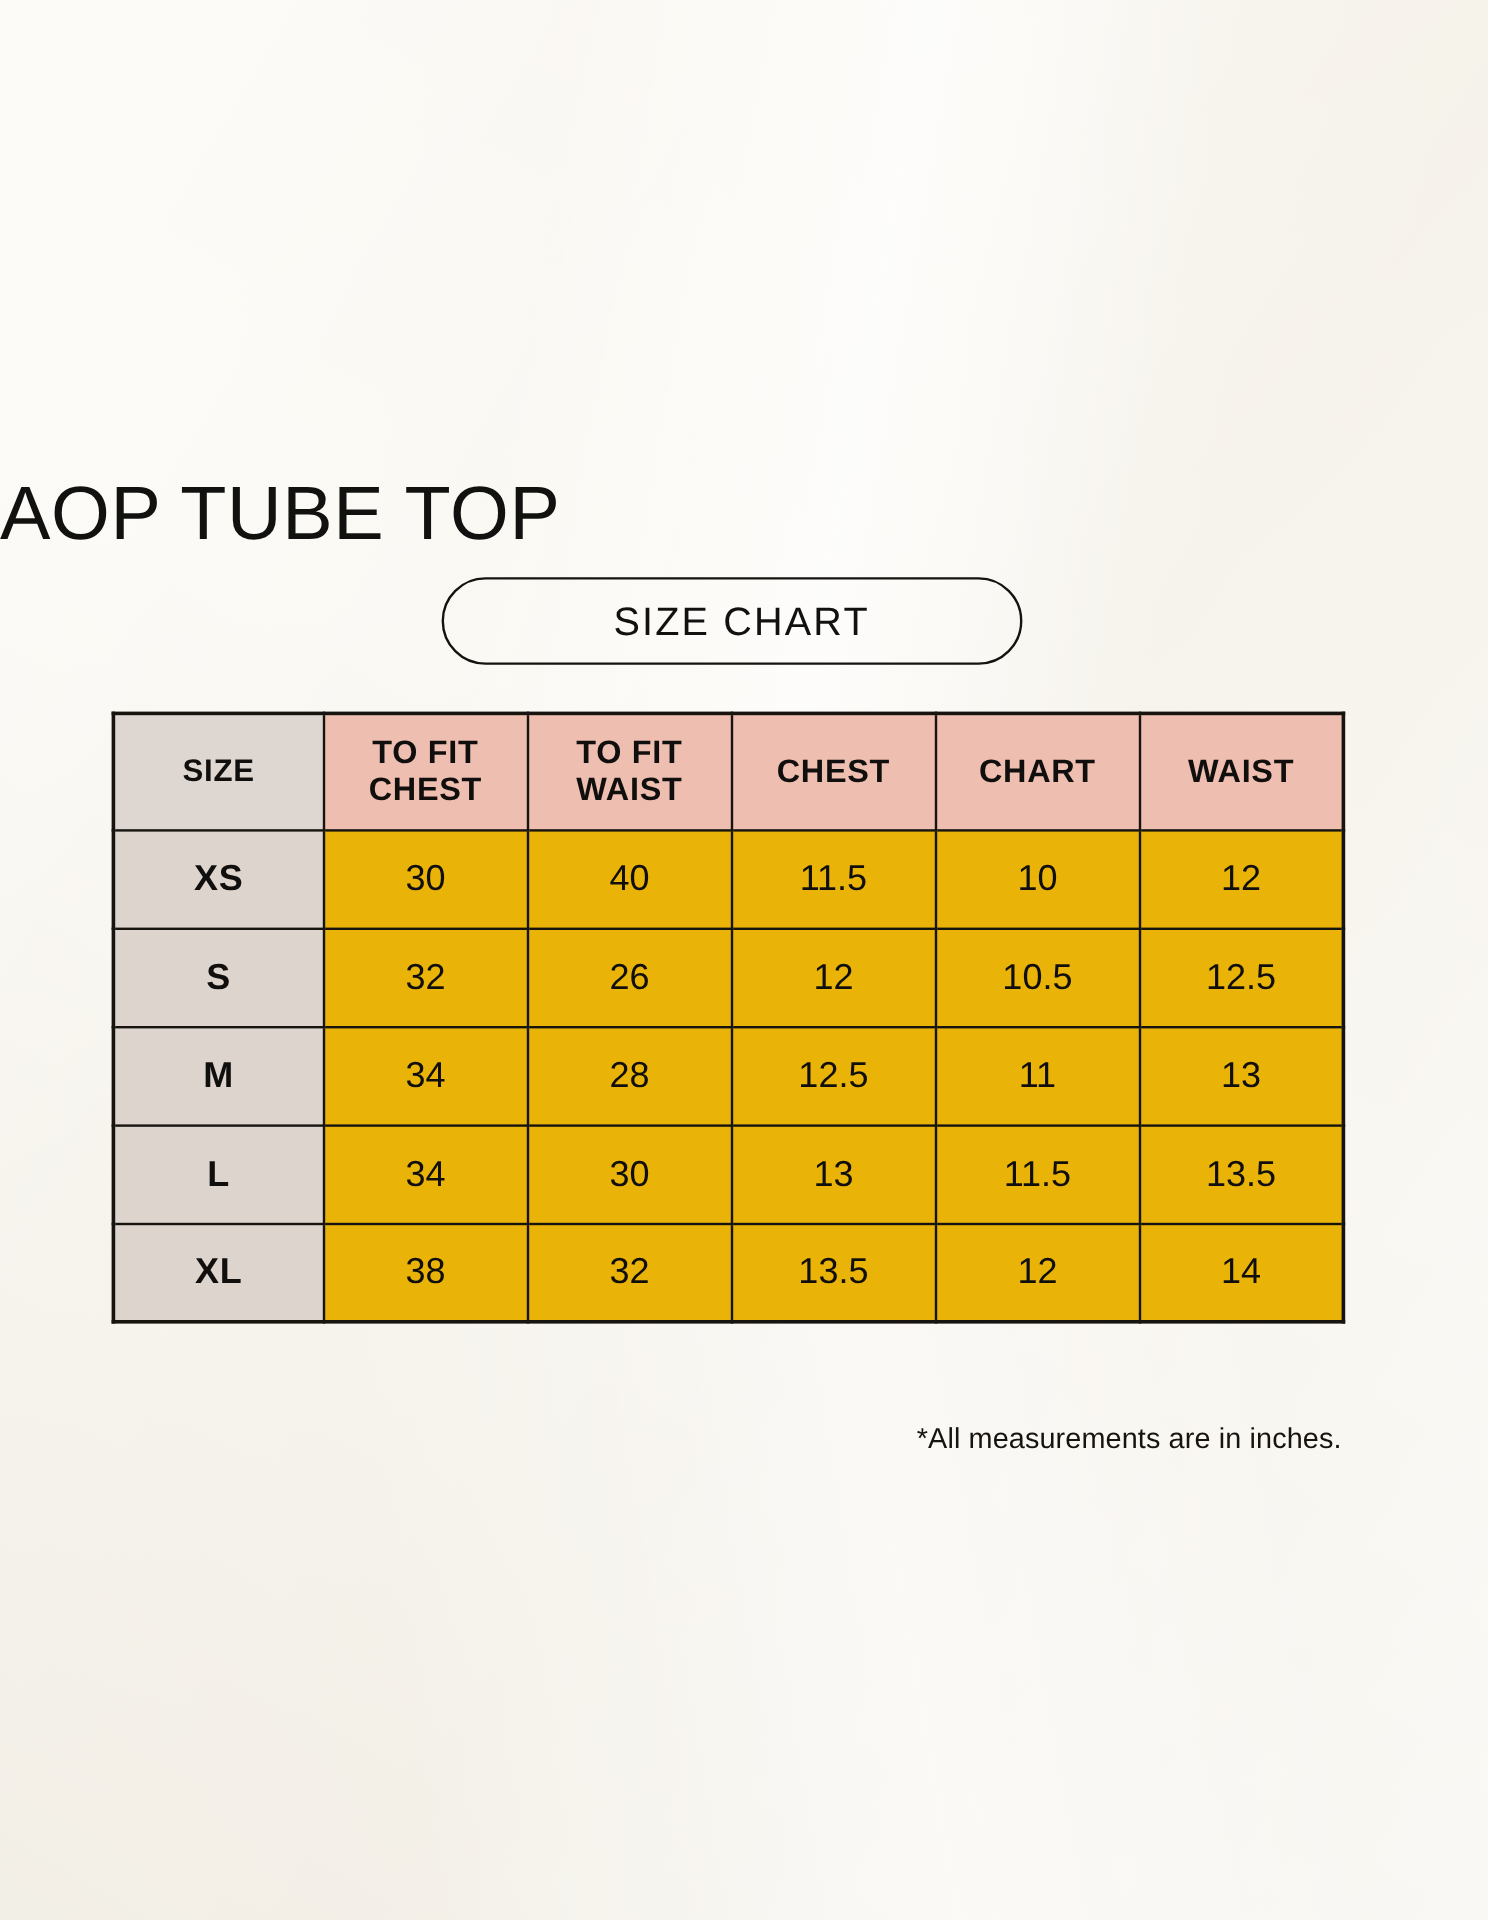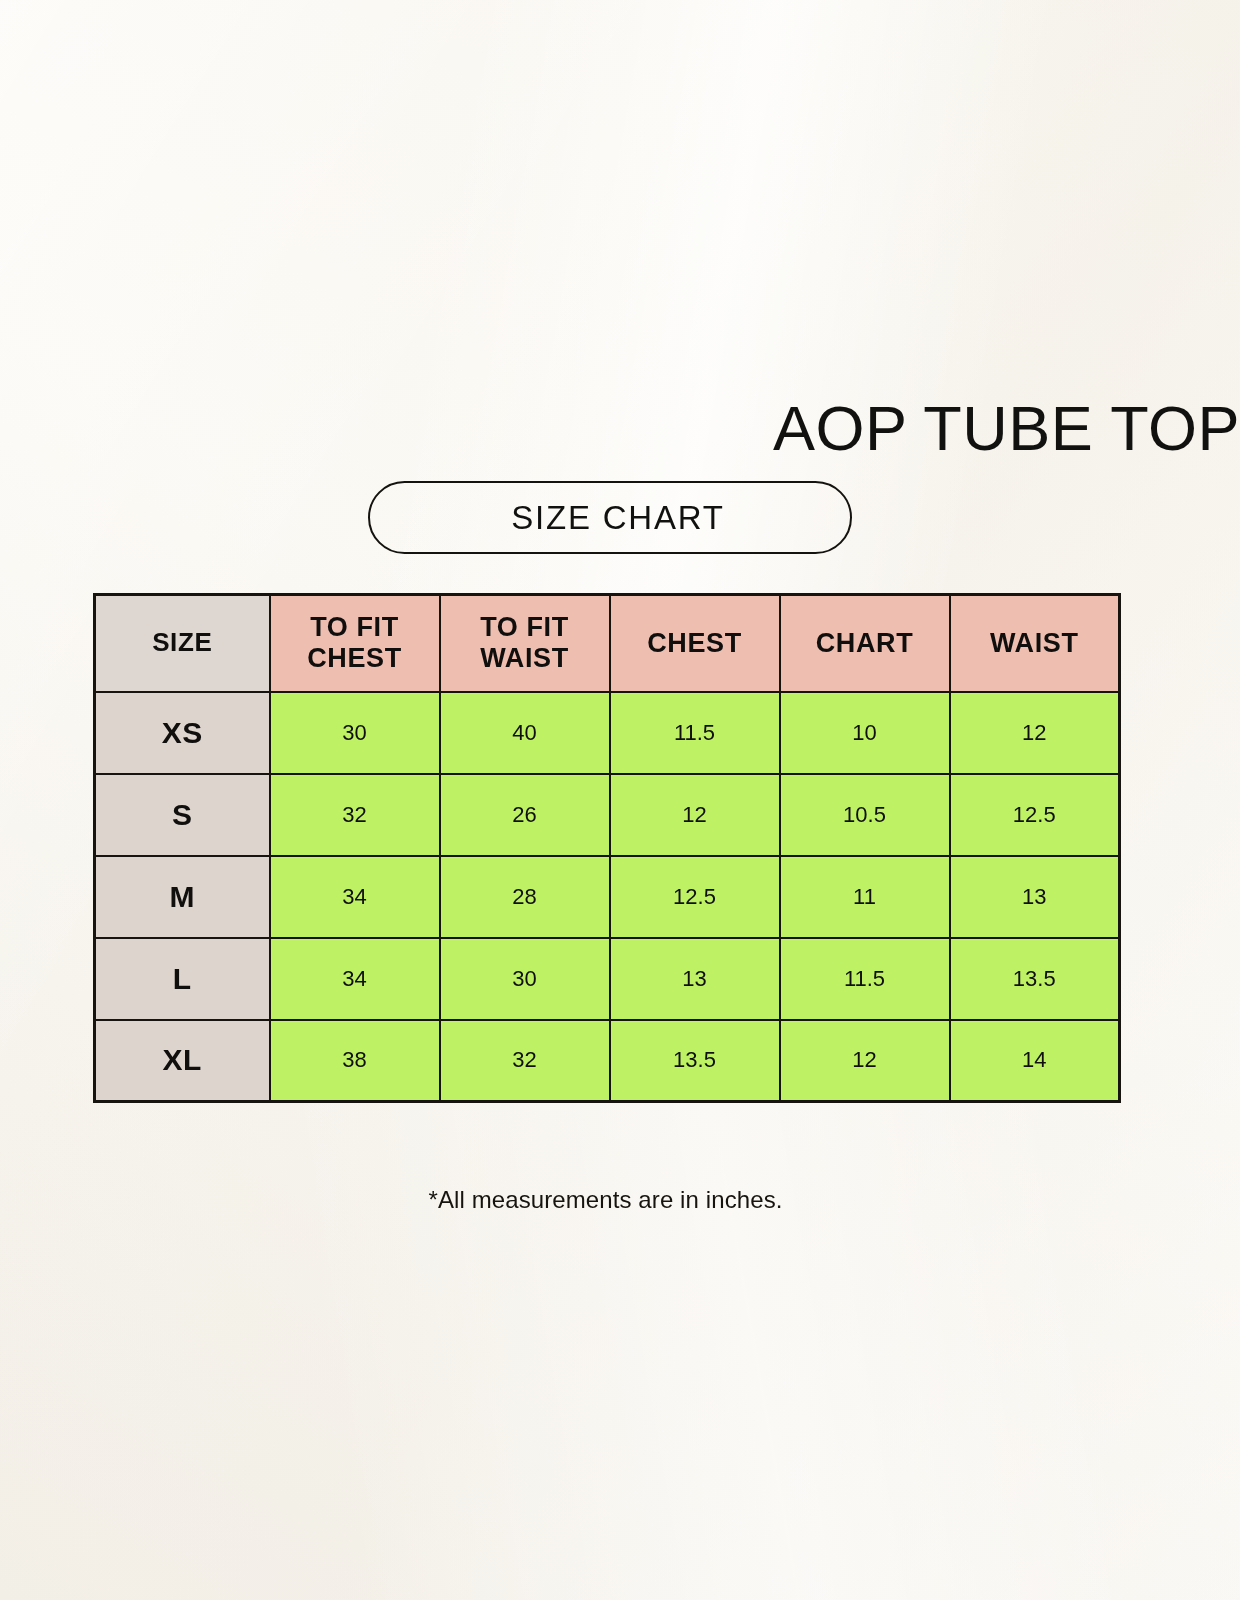--- a/index.html
+++ b/index.html
@@ -51,21 +51,21 @@
     width: 1240px;
     height: 1600px;
   }
 
   
   .title {
     position: absolute;
     left: 0;
     right: 0;
     top: 352px;
-    text-align: right;
+    text-align: left;
     font-size: 63px;
     font-weight: 400;
     letter-spacing: 0.5px;
     color: #111110;
     line-height: 1.1;
   }
 
   
   .pill {
     position: absolute;
@@ -122,38 +122,38 @@
     background: #eebeb0;
     padding: 4px 6px;
   }
   thead th.size-head {
     background: #ded7d1;
     font-size: 26px;
   }
 
   tbody td {
     height: 82px;
-    font-size: 22px;
+    font-size: 30px;
     font-weight: 400;
-    background: #bef264;
+    background: #eab308;
   }
   tbody td.size-cell {
     background: #ddd4ce;
     font-size: 30px;
     font-weight: bold;
     letter-spacing: 0.6px;
   }
 
   
   .footnote {
     position: absolute;
     left: 93px;
     top: 1186px;
     width: 1025px;
-    text-align: center;
+    text-align: right;
     font-size: 24px;
     font-weight: 500;
     color: #17140f;
     letter-spacing: 0.1px;
   }
 </style>
 </head>
 <body>
 
 <div class="page">

